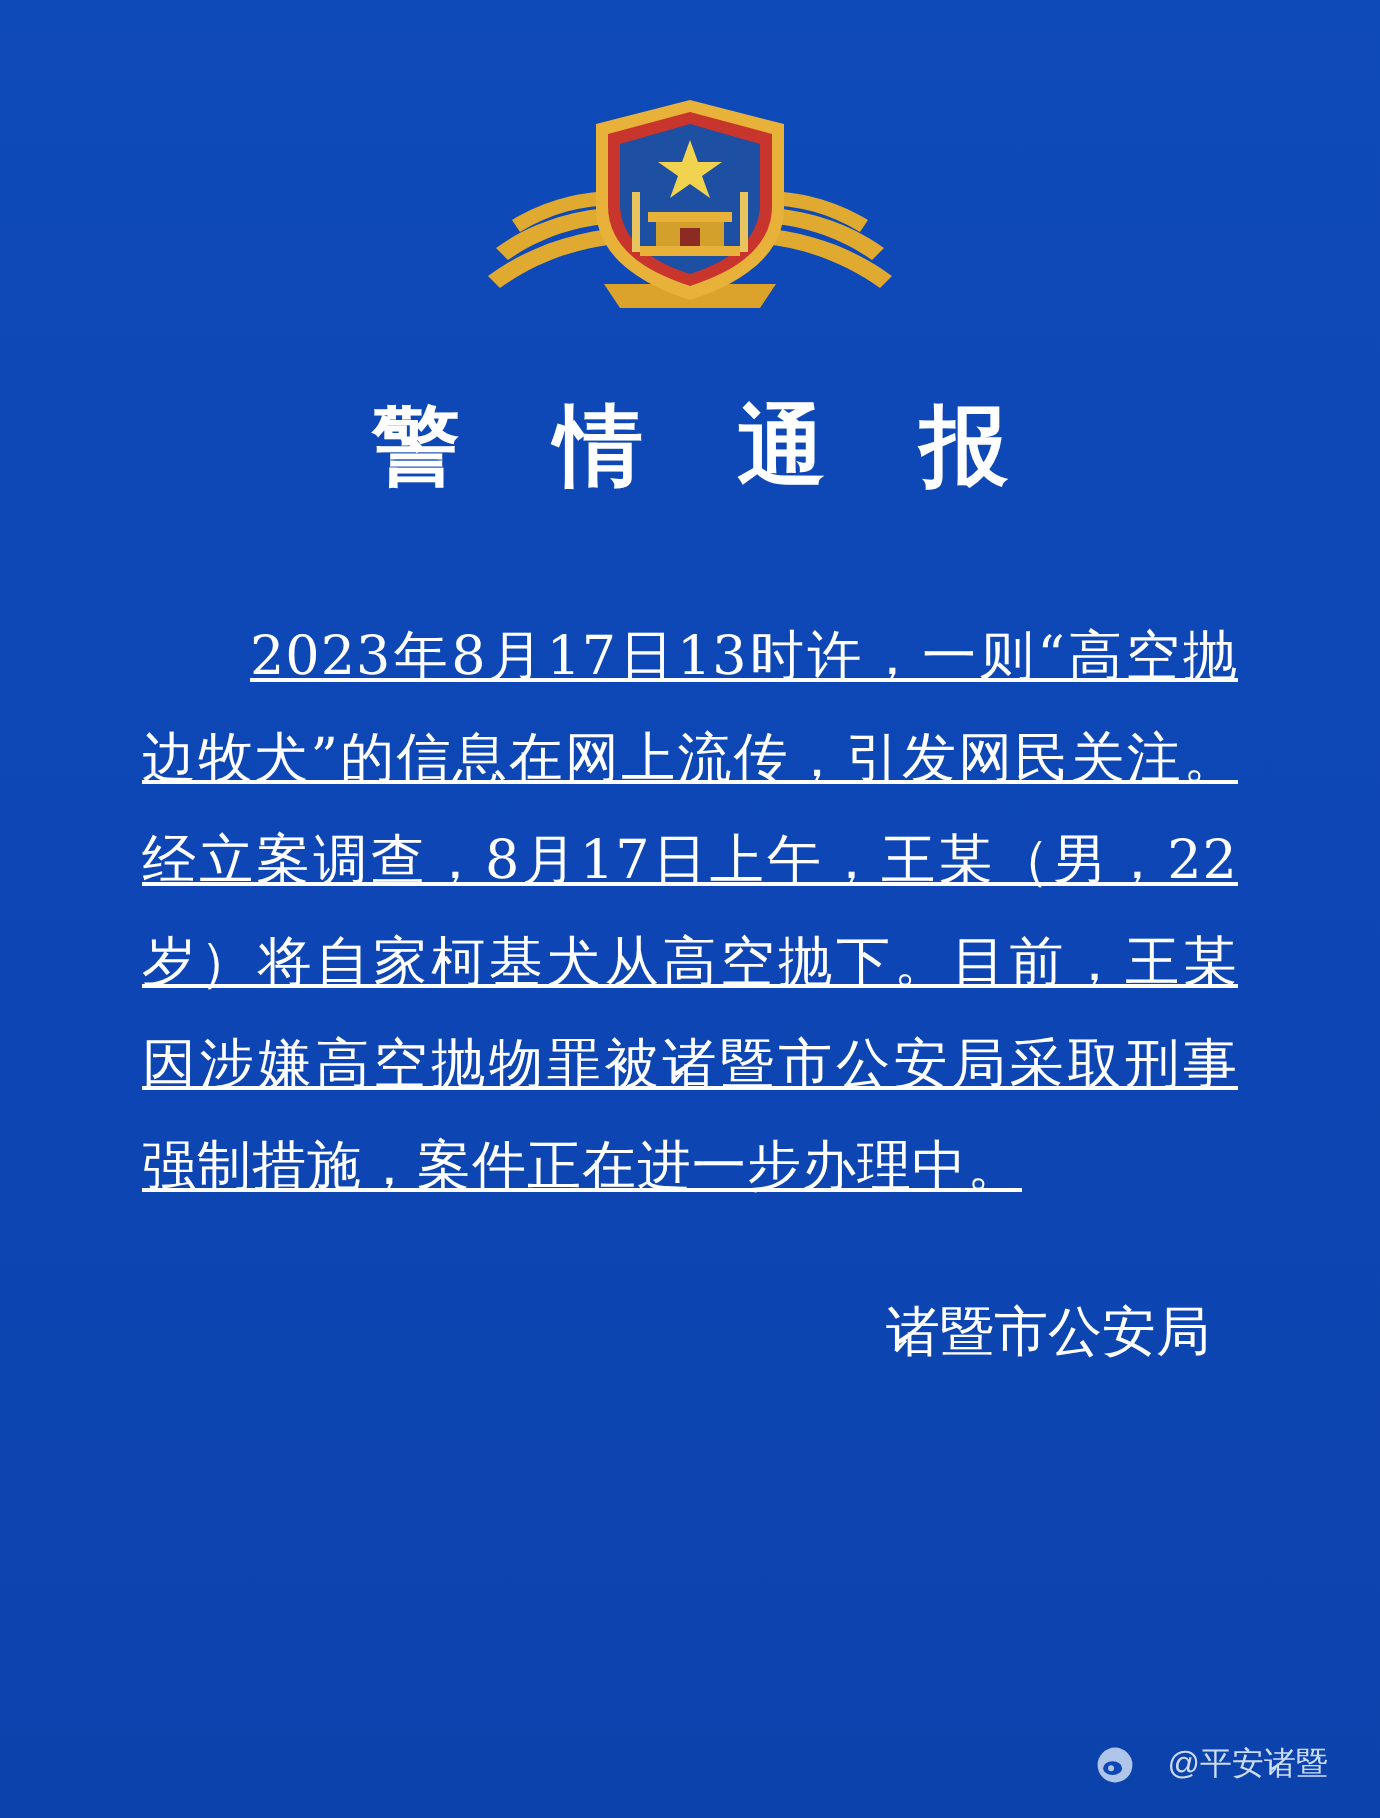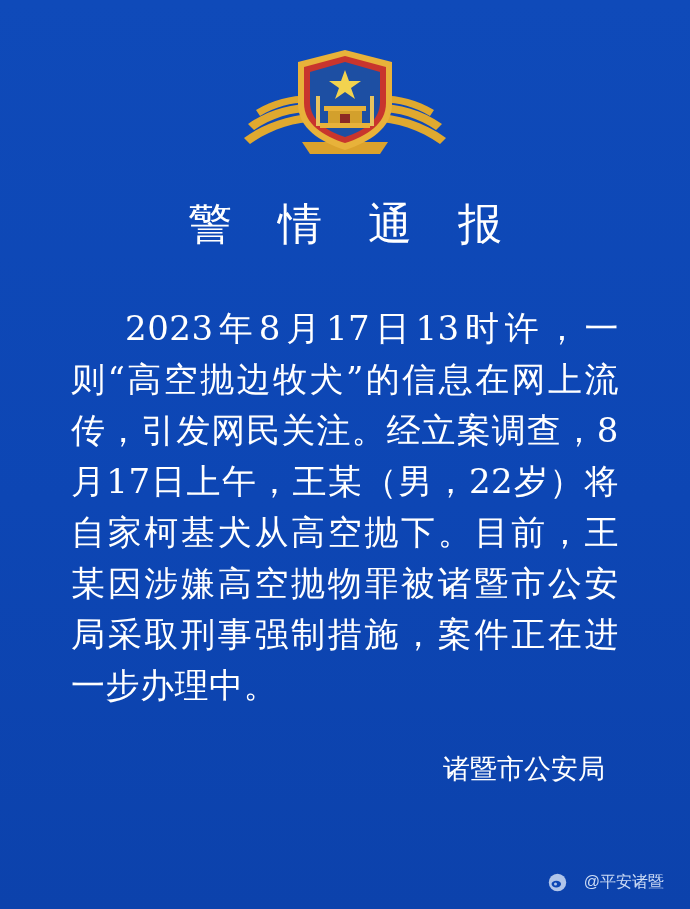--- a/index.html
+++ b/index.html
@@ -32,41 +32,42 @@
     width: 210px;
     height: 118px;
     position: relative;
   }
   .emblem-svg { display: block; }
 
   
   .title {
     margin-top: 34px;
     font-size: 44px;
-    font-weight: normal;
+    font-weight: bold;
     letter-spacing: 16px;
     text-indent: 16px;
     color: #ffffff;
     font-family: "DejaVu Serif", "Liberation Serif", serif;
     text-align: center;
     line-height: 1.2;
   }
 
   
   .body-text {
     margin-top: 52px;
     width: 548px;
-    font-size: 34px;
+    font-size: 27px;
     line-height: 51px;
     text-align: justify;
     text-justify: inter-ideograph;
     color: #ffffff;
     text-indent: 54px;
     font-family: "DejaVu Serif", "Liberation Serif", serif;
     letter-spacing: 0.5px;
+    text-decoration: underline;
   }
 
   
   .sign-block {
     width: 548px;
     margin-top: 34px;
     text-align: right;
     font-size: 27px;
     line-height: 48px;
     font-family: "DejaVu Serif", "Liberation Serif", serif;

